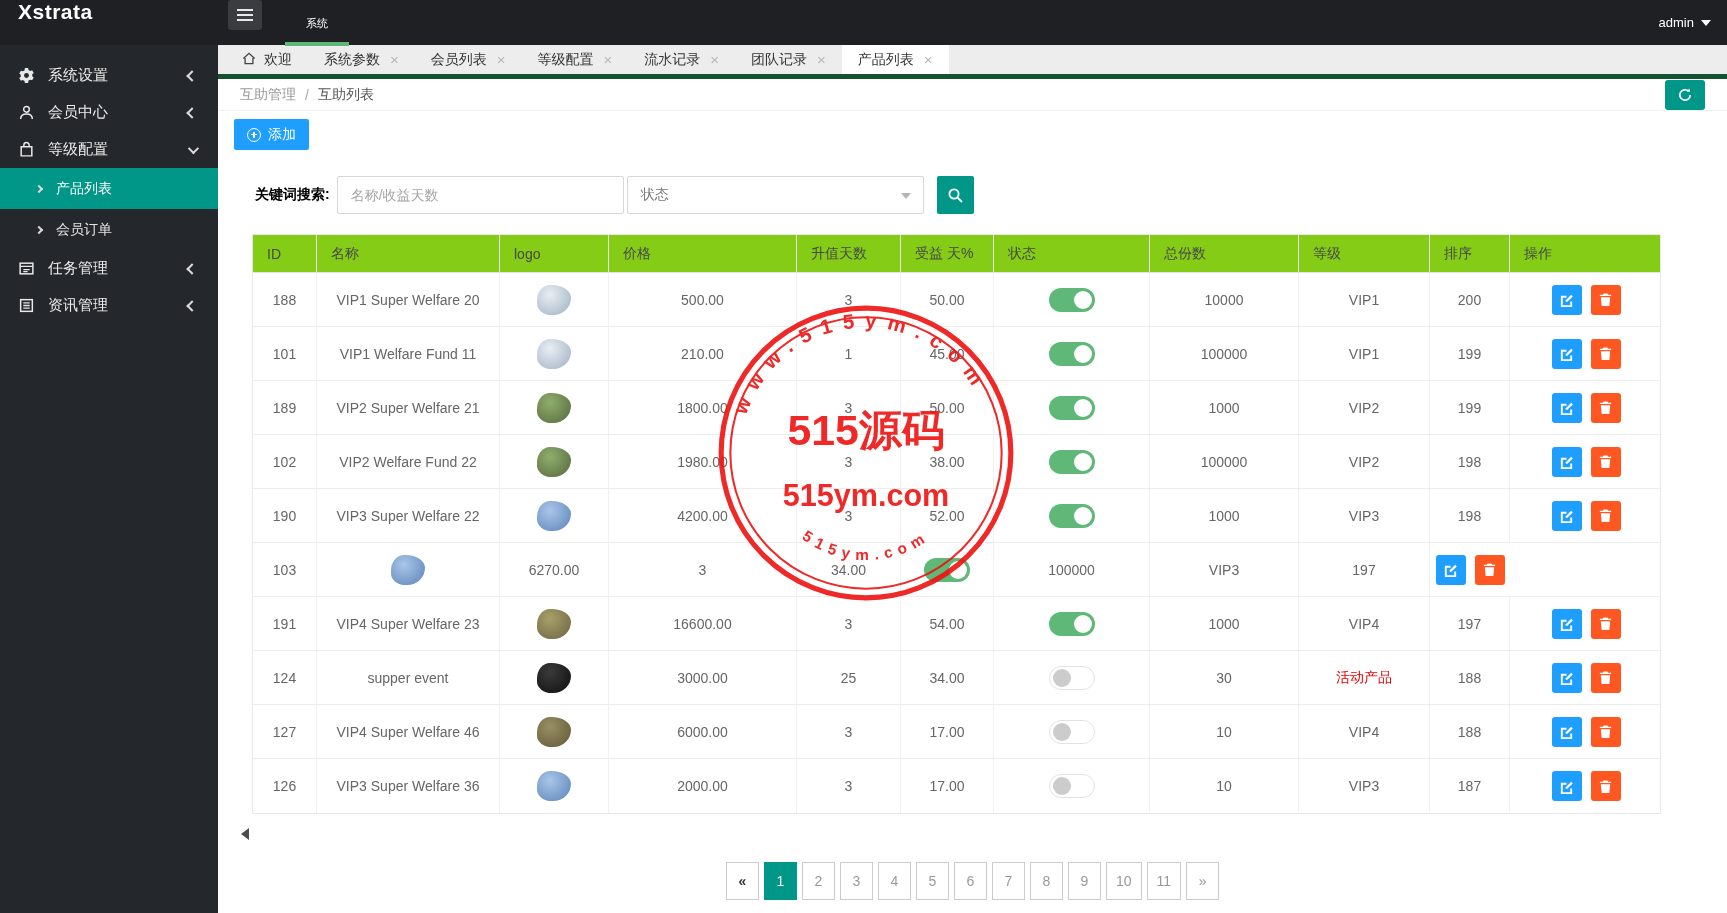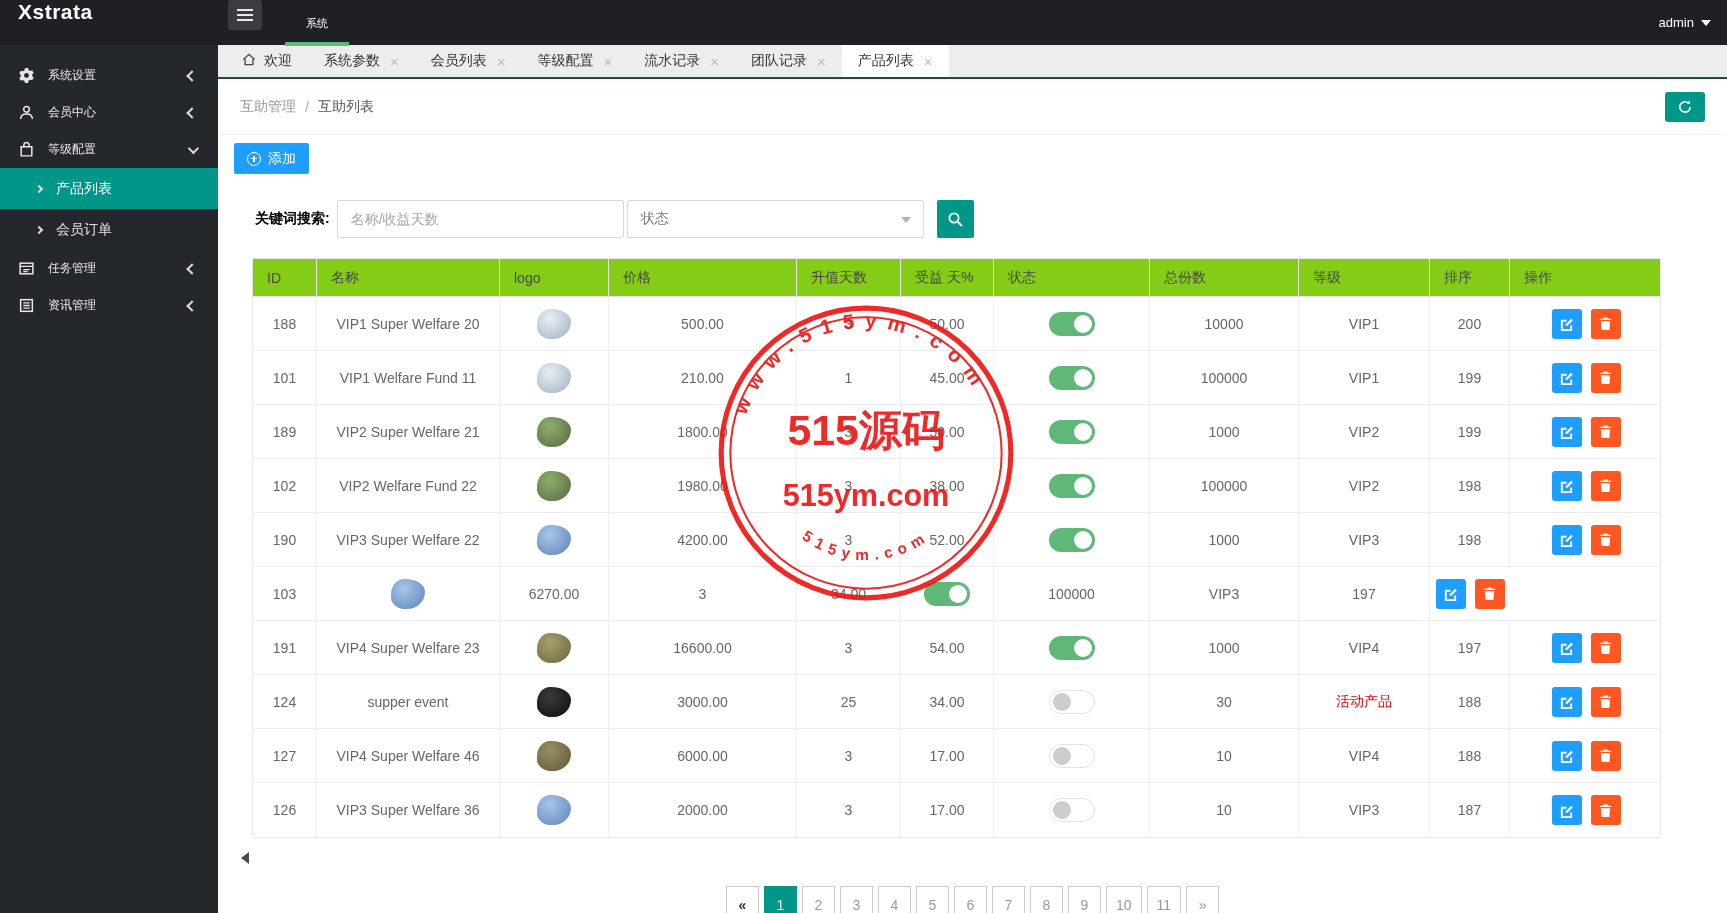--- a/index.html
+++ b/index.html
@@ -18,40 +18,40 @@
   .topmenu{ position:relative; height:46px; display:flex; align-items:center; padding:0 26px; margin-left:18px;
     color:#fff; font-size:11px; cursor:pointer; }
   .topmenu .underline{ position:absolute; bottom:0; left:50%; transform:translateX(-50%);
     width:64px; height:4px; background:var(--green); }
   .userbox{ margin-left:auto; margin-right:16px; color:#fff; font-size:13px;
     display:flex; align-items:center; gap:7px; cursor:pointer; }
   .caret-down{ width:0; height:0; border-left:5px solid transparent; border-right:5px solid transparent;
     border-top:6px solid #fff; }
   
   .sidebar{ position:fixed; top:45px; left:0; bottom:0; width:218px; background:#24272b; z-index:55; padding-top:12px; }
-  .side-item{ height:37px; display:flex; align-items:center; color:#ececec; font-size:12px;
+  .side-item{ height:37px; display:flex; align-items:center; color:#ececec; font-size:15px;
     padding-left:18px; cursor:pointer; }
   .side-item .ic{ width:18px; height:18px; margin-right:12px; display:inline-flex; }
   .side-item .chev{ margin-left:auto; margin-right:22px; width:8px; height:8px;
     border-left:2px solid #dcdcdc; border-bottom:2px solid #dcdcdc; transform:rotate(45deg); }
   .side-item .chev.down{ border-left:none; border-top:none; border-right:2px solid #dcdcdc;
     border-bottom:2px solid #dcdcdc; transform:rotate(45deg) translateY(-2px); }
   .side-sub{ height:41px; display:flex; align-items:center; color:#e3e3e3; font-size:14px;
     padding-left:36px; cursor:pointer; }
   .side-sub .arr{ width:6px; height:6px; border-right:2px solid #d8d8d8; border-top:2px solid #d8d8d8;
     transform:rotate(45deg); margin-right:14px; }
   .side-sub.active{ background:var(--teal); color:#fff; }
   
   .panel{ position:fixed; top:45px; left:218px; right:0; bottom:0; background:#fff; }
   .tabbar{ height:34px; background:#ededed; display:flex; align-items:stretch; padding-left:8px;
-    border-bottom:2px solid #14532d; }
+    border-bottom:5px solid #14532d; }
   .tab{ display:flex; align-items:center; gap:8px; padding:0 16px; font-size:14px; color:#333; cursor:pointer; }
   .tab.active{ background:#fff; }
   .tab .close{ color:#b8b8b8; font-size:15px; line-height:1; margin-left:2px; }
-  .crumbbar{ height:56px; background:#fff; border-bottom:1px solid #efefef;
+  .crumbbar{ height:32px; background:#fff; border-bottom:1px solid #efefef;
     display:flex; align-items:center; padding:0 22px; }
   .crumb{ font-size:14px; color:#999; cursor:pointer; }
   .crumb.current{ color:#555; cursor:default; }
   .crumb-sep{ color:#aaa; margin:0 9px; font-size:14px; }
   .refresh-btn{ margin-left:auto; width:40px; height:30px; background:var(--teal); border:none;
     border-radius:3px; display:flex; align-items:center; justify-content:center; cursor:pointer; }
   
   .content{ position:relative; padding-top:8px; }
   .add-btn{ margin-left:16px; height:31px; background:var(--blue); color:#fff; border:none; border-radius:2px;
     padding:0 13px; font-size:14px; display:inline-flex; align-items:center; gap:7px; cursor:pointer; }

